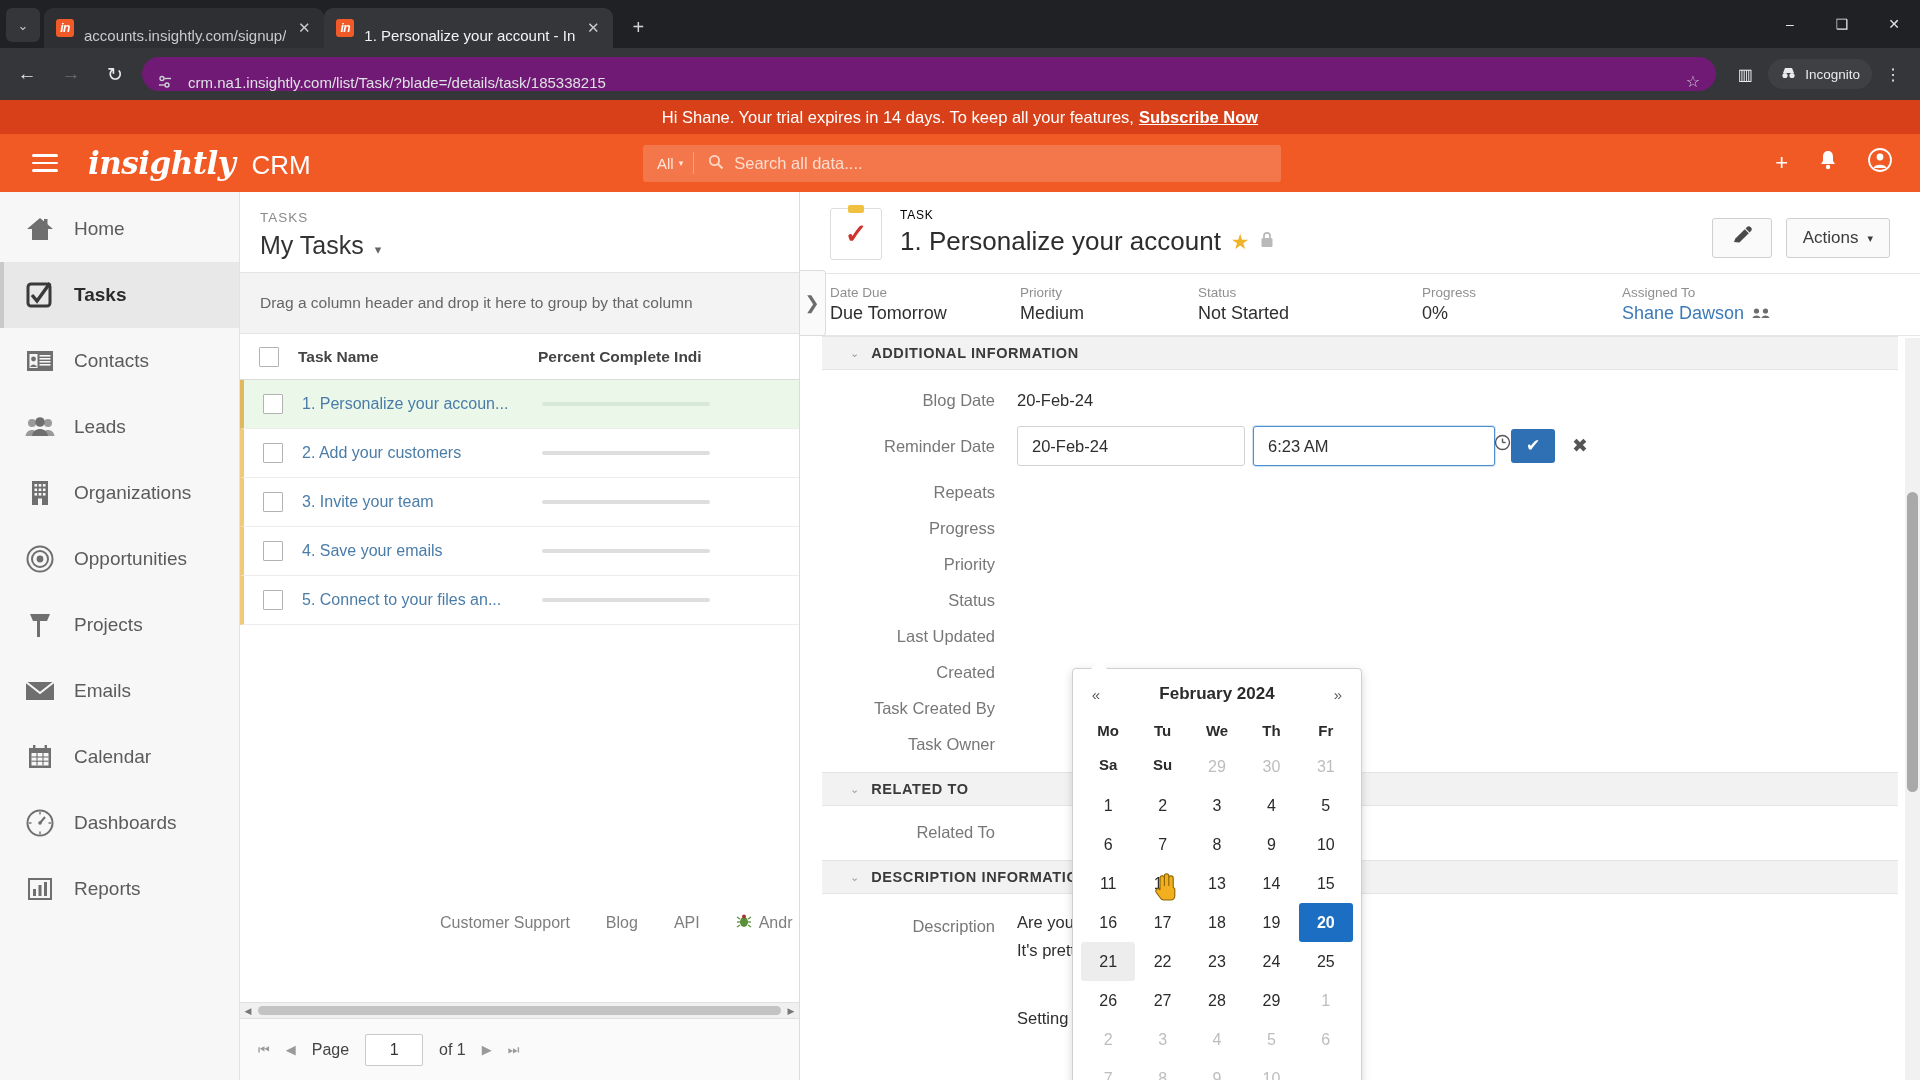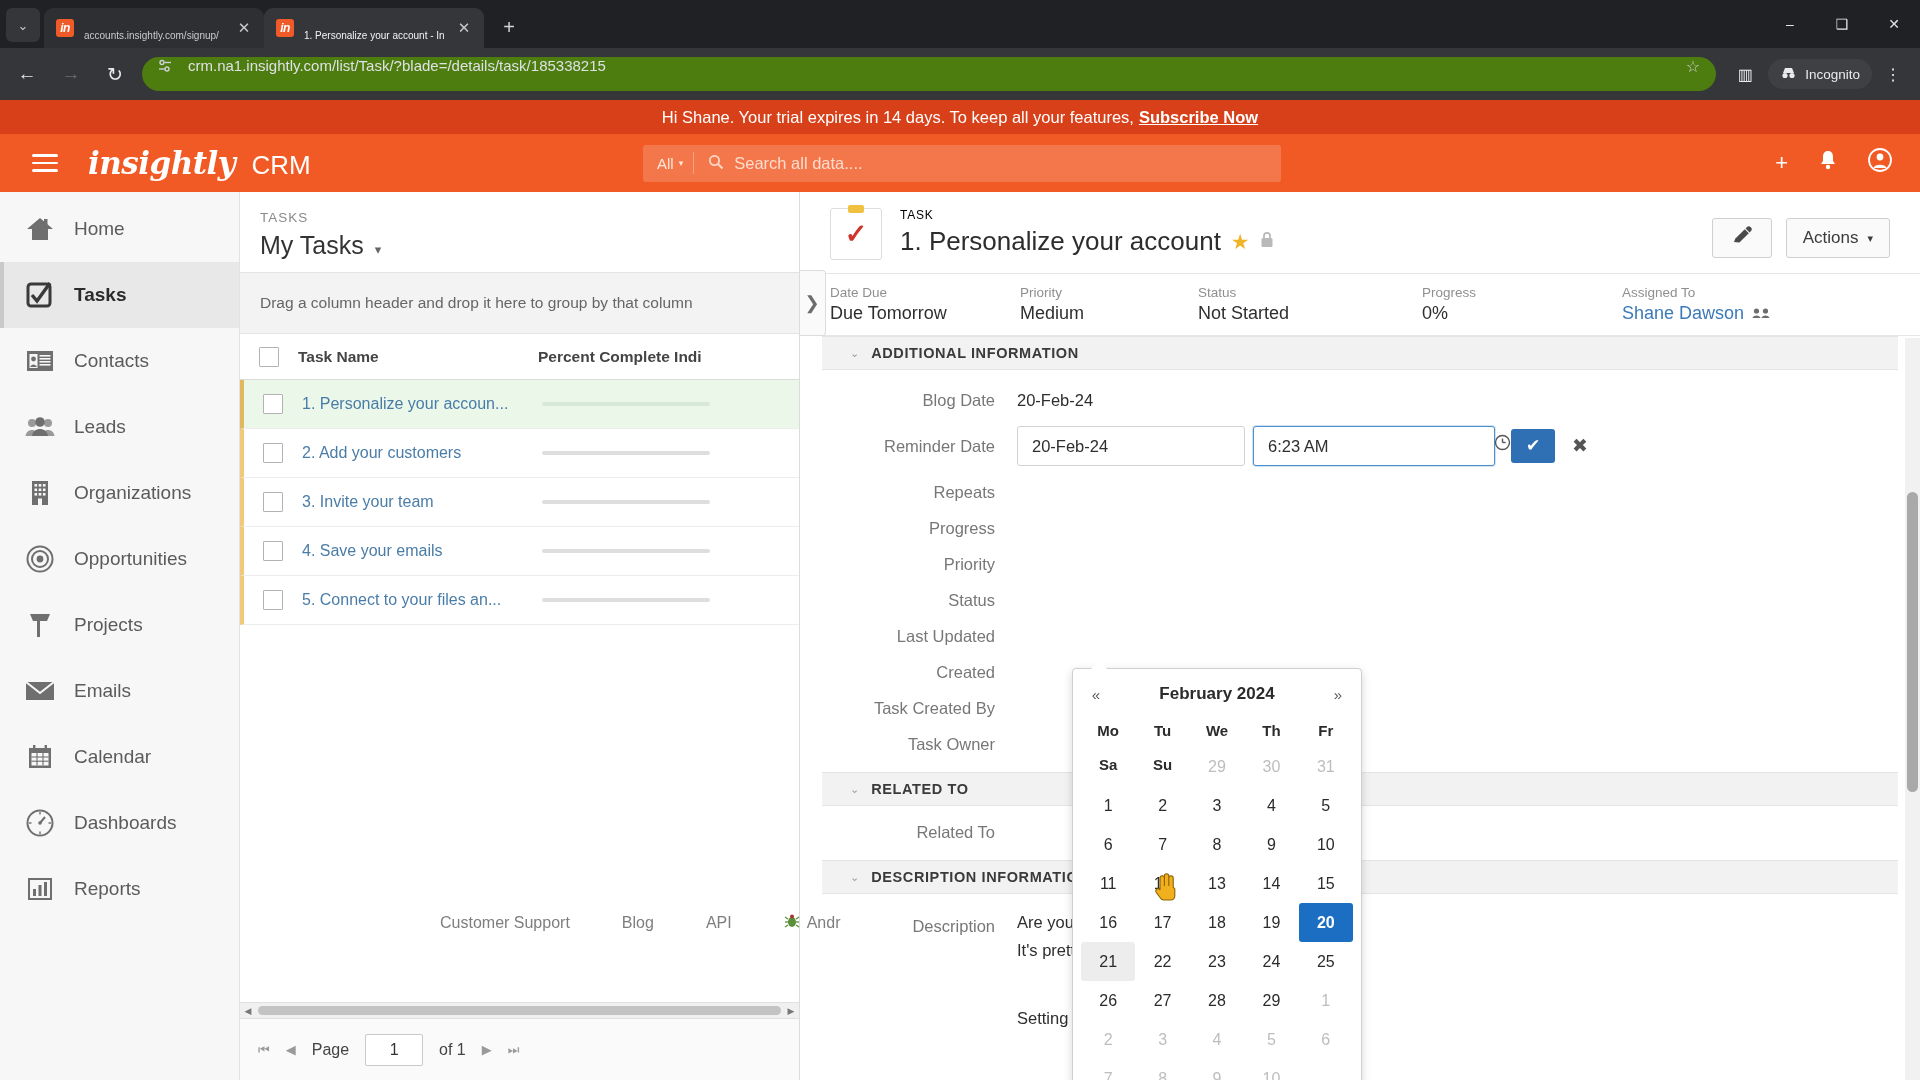--- a/index.html
+++ b/index.html
@@ -34,21 +34,21 @@
   .tab.active { background: #35363a; color: #f1f3f4; }
   .tab .favicon {
     width: 18px; height: 18px; border-radius: 3px;
     background: #f05a28; color: #fff;
     font-size: 12px; font-weight: bold; font-style: italic;
     display: flex; align-items: center; justify-content: center;
     flex: 0 0 18px; margin-right: 10px; letter-spacing: -0.5px;
   }
   .tab .tab-title {
     white-space: nowrap; overflow: hidden; text-overflow: clip;
-    flex: 1 1 auto; font-size: 10px; margin-top: 14px;
+    flex: 1 1 auto; font-size: 15px; margin-top: 14px;
   }
   .tab .tab-close {
     width: 20px; height: 20px; flex: 0 0 20px; margin-left: 8px;
     display:flex; align-items:center; justify-content:center;
     font-size: 15px; color: #c9cacd; cursor: pointer;
   }
   .newtab {
     width: 34px; height: 34px; margin: 0 0 4px 8px;
     display:flex; align-items:center; justify-content:center;
     color: #d2d3d6; font-size: 20px; cursor: pointer; border-radius: 50%;
@@ -66,22 +66,22 @@
     height: 52px; background: #35363a;
     display: flex; align-items: center; padding: 0 10px;
   }
   .nav-btn {
     width: 34px; height: 34px; margin-right: 10px;
     display:flex; align-items:center; justify-content:center;
     color: #e8eaed; font-size: 19px; border-radius: 50%; cursor: pointer;
   }
   .nav-btn.disabled { color: #6c6e72; }
   .omnibox {
-    flex: 1 1 auto; height: 34px; background: #4d7c0f;
-    border-radius: 17px; display: flex; align-items: flex-start;
+    flex: 1 1 auto; height: 34px; background: #701a75;
+    border-radius: 17px; display: flex; align-items: flex-end;
     padding: 0 10px 0 14px; margin-right: 8px;
   }
   .omnibox .site-icon {
     width: 18px; height: 18px; margin-right: 14px; flex: 0 0 18px;
     display:flex; align-items:center; justify-content:center;
   }
   .omnibox .url {
     flex: 1 1 auto; color: #dfe1e5; font-size: 15px;
     white-space: nowrap; overflow: hidden;
   }
@@ -360,21 +360,21 @@
   }
   .cursor-hand {
     position: absolute; left: 1151px; top: 770px; z-index: 60;
     font-size: 27px; color: #f2b01e; pointer-events: none;
     text-shadow: 0 0 2px rgba(0,0,0,0.35);
   }
 
   
   .app-footer {
     position: absolute; left: 440px; bottom: 148px;
-    display: flex; align-items: center; gap: 52px;
+    display: flex; align-items: center; gap: 36px;
     font-size: 16px; color: #7e7e7e; z-index: 2;
   }
   .app-footer span { cursor: pointer; }
   .app-footer .bugname { display:flex; align-items:center; gap:7px; }
 
   .vscroll {
     position: absolute; right: 2px; top: 300px; width: 11px; height: 300px;
     background: #a9a9a9; border-radius: 6px; z-index: 30;
   }
   .vtrack {

